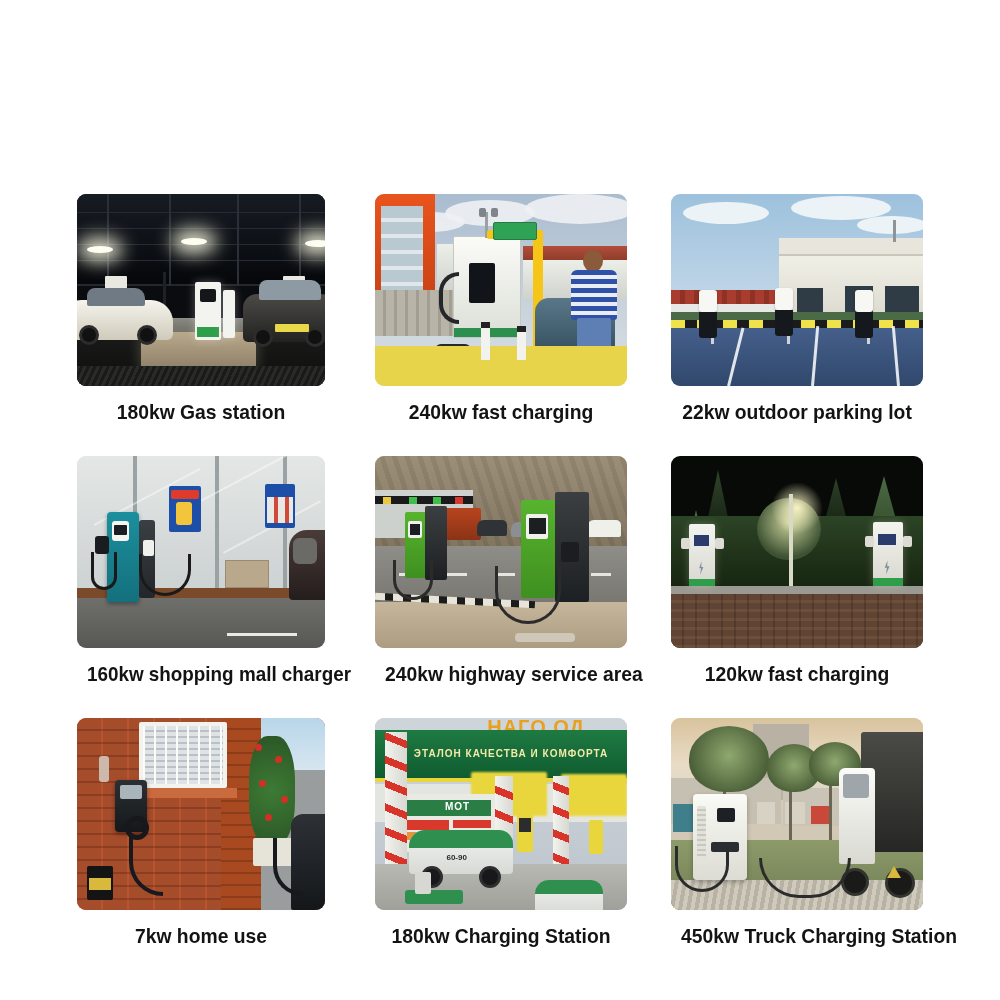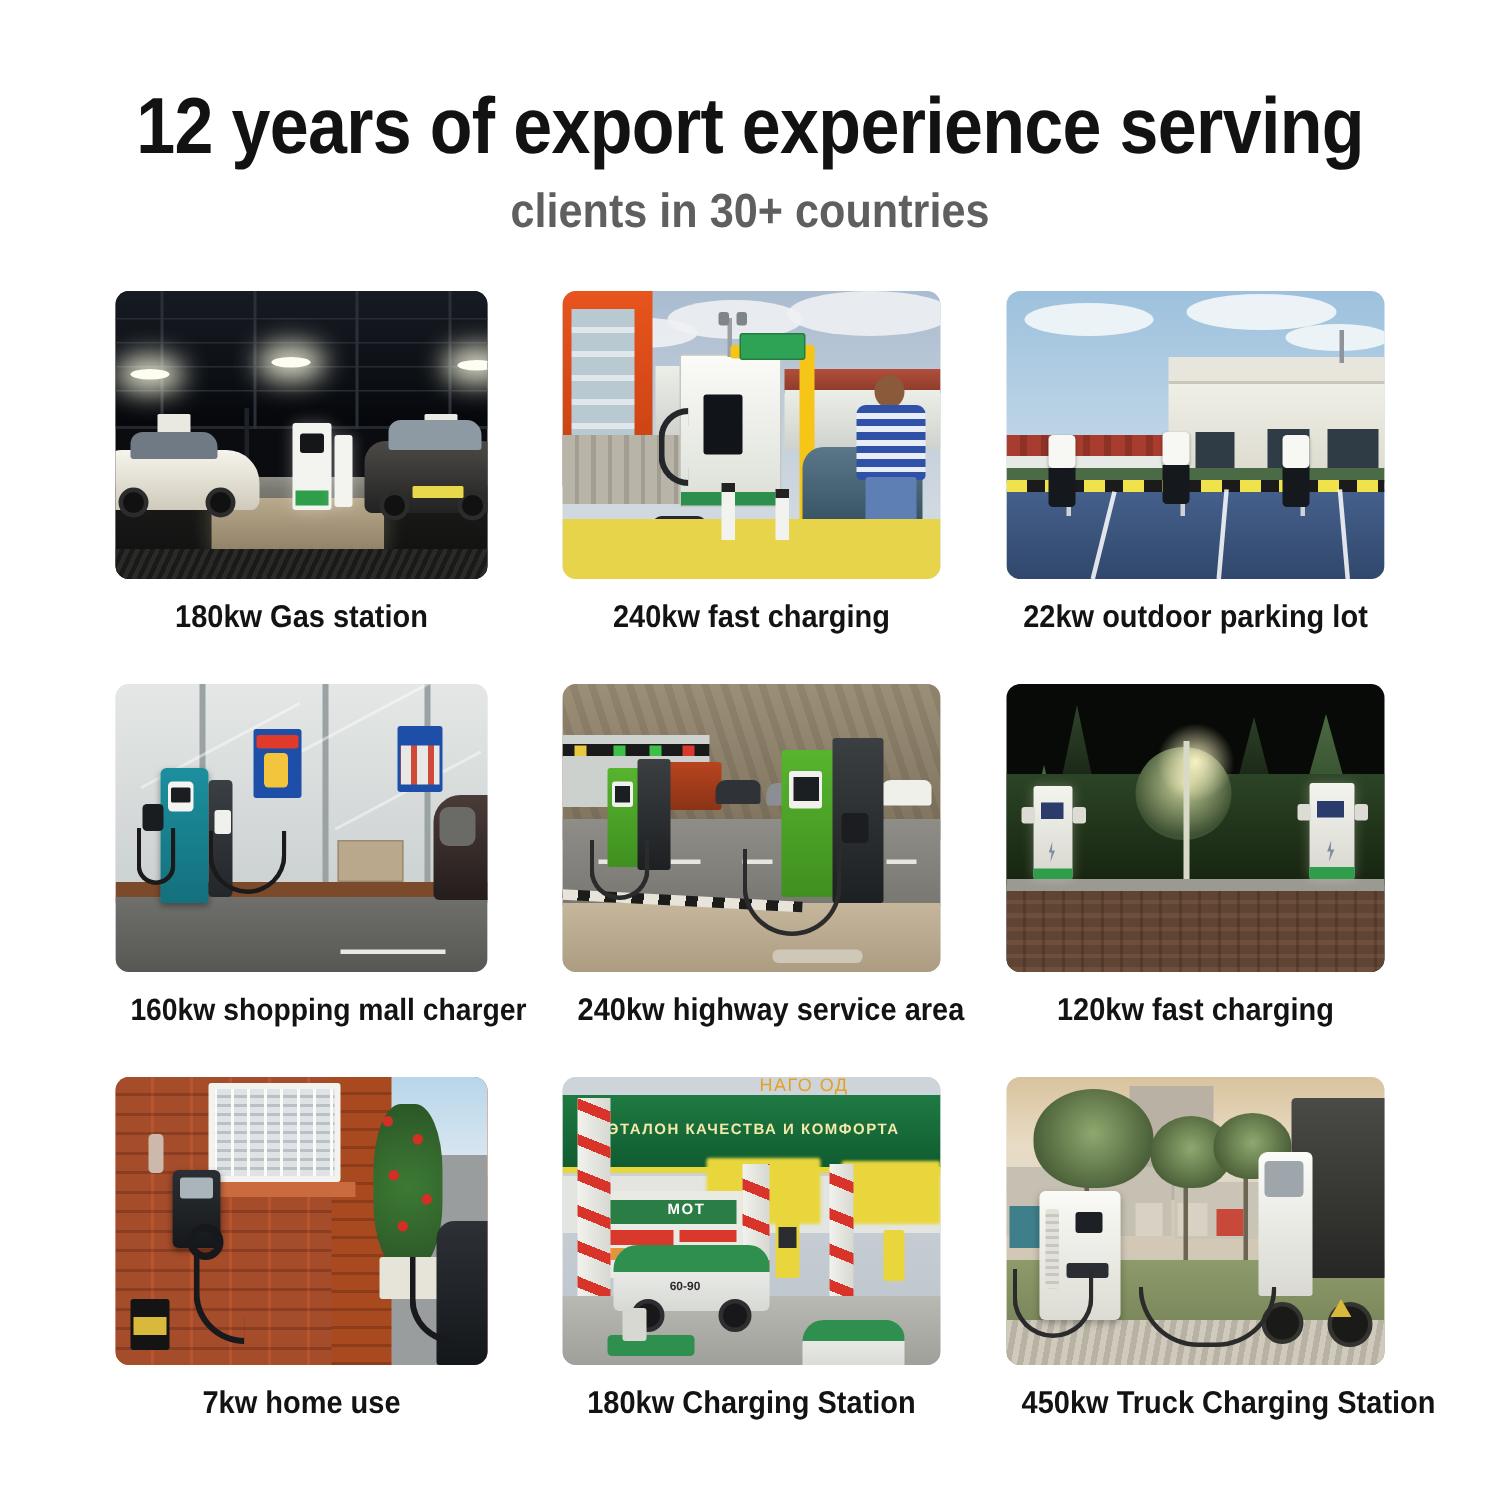--- a/index.html
+++ b/index.html
@@ -284,21 +284,21 @@
      border-radius:0 0 0 40px; }
   .t7 .flowers { position:absolute; background:radial-gradient(circle,#3d7a34,#2a5526); border-radius:40%; }
   .t7 .flower { position:absolute; width:7px; height:7px; border-radius:50%; background:#d32f24; }
   .t7 .sky { background:linear-gradient(#b8d6ea,#dfeaf1); }
   .t7 .carDk { background:linear-gradient(#2d3136,#14171a); border-radius:12px 4px 2px 2px; }
 
   
   .t8 { background:linear-gradient(#cfd6dc,#bcc4cb); }
   .t8 .canopy { left:0; top:0; width:100%; height:66px;
      background:linear-gradient(#1f7a42,#0f5c30); border-bottom:4px solid #e8d63a; }
-  .t8 .cyr2 { position:absolute; left:12%; top:30px; width:84%; text-align:left;
+  .t8 .cyr2 { position:absolute; left:12%; top:30px; width:84%; text-align:center;
      color:#f3e9a8; font-size:10px; font-weight:bold; letter-spacing:1px; white-space:nowrap; }
   .t8 .under { left:0; top:66px; width:100%; height:38px; background:#e3e5e0; }
   .t8 .ybox { background:#e9d63c; border-radius:2px; filter:blur(1.2px); }
   .t8 .pillar { background:linear-gradient(90deg,#f2f2ee,#d8d8d2); }
   .t8 .stripe { position:absolute; left:0; top:0; width:100%; height:100%;
      background:repeating-linear-gradient(22deg,#d8342a 0 7px,transparent 7px 22px); }
   .t8 .shop { background:#e9eae4; }
   .t8 .shopSign { background:#2a7d45; }
   .t8 .adRed { background:#d8392c; }
   .t8 .adOr { background:#e8933a; }
@@ -336,24 +336,20 @@
   .t9 .truckCab { background:linear-gradient(#fbfbf8,#d9d9d2); border-radius:6px 4px 2px 2px; }
   .t9 .wheel { position:absolute; border-radius:50%; background:#1a1a18; border:3px solid #33332f; }
   .t9 .hose { position:absolute; border:3px solid #2b2b2b; border-top:none;
      border-radius:0 0 60px 60px; }
 </style>
 </head>
 <body>
 
 <div class="page">
 
-  <div class="header">
-    <div class="headline">12 years of export experience serving</div>
-    <div class="subhead">clients in 30+ countries</div>
-  </div>
 
   <div class="grid">
 
     <div class="grid-row">
 
       <div class="cell c0">
         <div class="photo t1">
           <div class="layer canopy"></div>
           <div class="layer rib" style="top:18px"></div>
           <div class="layer rib" style="top:34px"></div>
@@ -637,21 +633,21 @@
           <div class="layer carDk" style="left:214px;top:96px;width:48px;height:96px"></div>
           <div class="layer cablepath" style="left:196px;top:120px;width:30px;height:58px"></div>
         </div>
         <div class="caption">7kw home use</div>
       </div>
 
       <div class="cell c1">
         <div class="photo t8">
           <div class="layer" style="left:0;top:0;width:100%;height:14px;background:#cdd4da"></div>
           <div class="layer" style="left:96px;top:-2px;width:130px;height:20px;color:#e8a020;
-               font-size:12px;font-weight:normal;text-align:center;letter-spacing:1px;">НАГО ОД</div>
+               font-size:20px;font-weight:bold;text-align:center;letter-spacing:1px;">НАГО ОД</div>
           <div class="layer canopy" style="top:12px;height:52px"></div>
           <div class="layer cyr2">ЭТАЛОН КАЧЕСТВА И КОМФОРТА</div>
           <div class="layer under"></div>
           <div class="layer ybox" style="left:96px;top:54px;width:76px;height:44px"></div>
           <div class="layer ybox" style="left:186px;top:56px;width:66px;height:42px"></div>
           <div class="layer shop" style="left:24px;top:76px;width:96px;height:58px"></div>
           <div class="layer shopSign" style="left:28px;top:82px;width:88px;height:16px"></div>
           <div class="layer" style="left:70px;top:83px;width:40px;height:14px;color:#ffffff;font-size:10px;
                font-weight:bold;letter-spacing:1px">MOT</div>
           <div class="layer adRed" style="left:28px;top:102px;width:46px;height:10px"></div>

